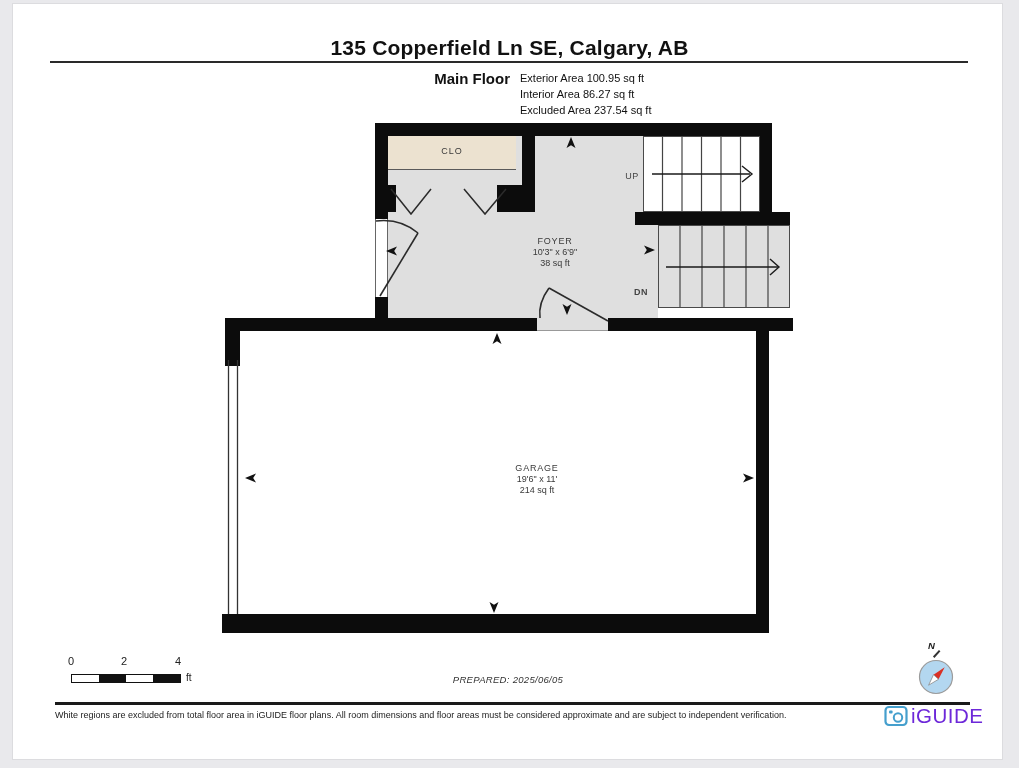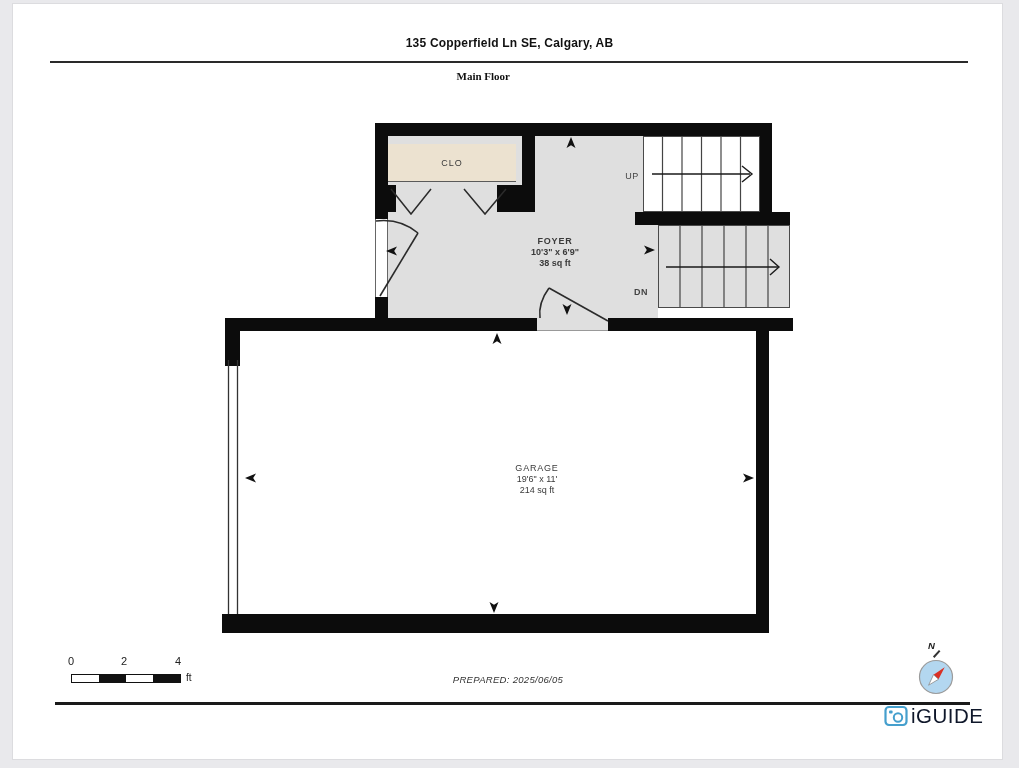--- a/index.html
+++ b/index.html
@@ -1,29 +1,29 @@
 <!DOCTYPE html>
 <html><head>
 <meta charset="utf-8">
 <style>
   html,body{margin:0;padding:0;background:#e9e9ec;}
   #app{position:relative;width:1019px;height:768px;background:#e9e9ec;overflow:hidden;
        font-family:"Liberation Sans","DejaVu Sans",sans-serif;color:#111;}
   .page{position:absolute;left:12px;top:3px;width:991px;height:757px;background:#ffffff;
         border:1px solid #dcdcdf;box-sizing:border-box;}
   .title{position:absolute;left:0;top:36px;width:1019px;text-align:center;
-         font-size:12px;font-weight:bold;letter-spacing:.2px;}
+         font-size:21px;font-weight:bold;letter-spacing:.2px;}
   .divider{position:absolute;left:50px;top:61px;width:918px;height:2px;background:#2a2a2a;}
   .floor-label{position:absolute;left:420px;top:70px;width:90px;text-align:right;
-               font-size:11px;font-weight:bold;font-family:Liberation Serif, serif;}
+               font-size:15px;font-weight:bold;}
   .floor-areas{position:absolute;left:520px;top:70px;font-size:11px;line-height:16px;}
   .wall{position:absolute;background:#0c0c0c;}
   .floor-gray{position:absolute;background:#dfdfdf;}
   .floor-white{position:absolute;background:#ffffff;}
-  .closet{position:absolute;left:388px;top:144px;width:128px;height:38px;background:#ece2d0;
+  .closet{position:absolute;left:388px;top:132px;width:128px;height:38px;background:#ece2d0;
           border-bottom:1.5px solid #5a5a5a;display:flex;align-items:center;justify-content:center;
           font-size:9px;letter-spacing:1px;color:#3a3a3a;box-sizing:border-box;}
   .stairs{position:absolute;border:1px solid #4a4a4a;box-sizing:border-box;}
   .opening-v{position:absolute;background:#ffffff;border-left:1.2px solid #666;
              border-right:1.2px solid #666;box-sizing:border-box;}
   .opening-h{position:absolute;background:#dfdfdf;border-bottom:1px solid #999;box-sizing:border-box;}
   .room-label{position:absolute;transform:translateX(-50%);text-align:center;color:#3a3a3a;
               font-size:9px;line-height:11px;white-space:nowrap;}
   .room-label .rname{letter-spacing:.8px;}
   .stair-label{position:absolute;transform:translateX(-50%);font-size:9px;color:#444;letter-spacing:.5px;}
@@ -35,31 +35,36 @@
   .unit{position:absolute;left:186px;top:672px;font-size:10px;color:#222;}
   .prepared{position:absolute;left:508px;top:674px;transform:translateX(-50%);
             font-size:9.5px;color:#333;letter-spacing:.3px;font-style:italic;}
   .north{position:absolute;left:928px;top:640px;font-size:9.5px;font-style:italic;
          font-weight:bold;color:#222;}
   .north-tick{position:absolute;left:932px;top:653px;width:9px;height:1.5px;background:#333;
               transform:rotate(-48deg);}
   .footer-line{position:absolute;left:55px;top:702px;width:915px;height:2.5px;background:#1a1a1a;}
   .disclaimer{position:absolute;left:55px;top:710px;width:820px;font-size:9px;color:#222;}
   .brand{position:absolute;left:884px;top:704px;display:flex;align-items:center;gap:3px;}
-  .brand .brand-text{font-size:20.5px;color:#0f172a;letter-spacing:.5px;}
+  .brand .brand-text{font-size:20.5px;color:#6d28d9;letter-spacing:.5px;}
 </style>
 </head>
 <body>
 
 <div id="app">
   <div class="page"></div>
 
   <div class="title">135 Copperfield Ln SE, Calgary, AB</div>
   <div class="divider"></div>
   <div class="floor-label">Main Floor</div>
+  <div class="floor-areas">
+    <div>Exterior Area 100.95 sq ft</div>
+    <div>Interior Area 86.27 sq ft</div>
+    <div>Excluded Area 237.54 sq ft</div>
+  </div>
 
   <div class="floor-gray" style="left:388px;top:136px;width:270px;height:182px;"></div>
   <div class="floor-white" style="left:240px;top:331px;width:516px;height:283px;"></div>
   <div class="stairs floor-white" style="left:643px;top:136px;width:117px;height:76px;"></div>
   <div class="stairs floor-gray" style="left:658px;top:225px;width:132px;height:83px;"></div>
   <div class="closet">
     <span>CLO</span>
   </div>
 
   <div class="wall" style="left:375px;top:123px;width:397px;height:13px;"></div>
@@ -72,21 +77,21 @@
   <div class="wall" style="left:635px;top:212px;width:155px;height:13px;"></div>
   <div class="wall" style="left:608px;top:318px;width:185px;height:13px;"></div>
   <div class="wall" style="left:225px;top:318px;width:312px;height:13px;"></div>
   <div class="wall" style="left:225px;top:318px;width:15px;height:48px;"></div>
   <div class="wall" style="left:222px;top:614px;width:546px;height:19px;"></div>
   <div class="wall" style="left:756px;top:318px;width:13px;height:315px;"></div>
 
   <div class="opening-v" style="left:375px;top:219px;width:13px;height:78px;"></div>
   <div class="opening-h" style="left:537px;top:318px;width:71px;height:13px;"></div>
 
-  <div class="room-label" style="left:555px;top:236px;font-weight:bold;">
+  <div class="room-label" style="left:555px;top:236px;">
     <div class="rname">FOYER</div>
     <div class="rdim">10'3" x 6'9"</div>
     <div class="rdim">38 sq ft</div>
   </div>
   <div class="room-label" style="left:497px;top:463px;margin-left:40px;">
     <div class="rname">GARAGE</div>
     <div class="rdim">19'6" x 11'</div>
     <div class="rdim">214 sq ft</div>
   </div>
   <div class="stair-label" style="left:622px;top:171px;margin-left:10px;">UP</div>
@@ -165,20 +170,21 @@
 
   <svg class="overlay" style="left:916px;top:657px;" width="40" height="40" viewBox="0 0 40 40">
     <circle cx="20" cy="20" r="16.5" fill="#b3d7f0" stroke="#9b9b9b" stroke-width="1.2"></circle>
     <polygon points="28.7,10.3 22.5,22.3 17.5,17.7" fill="#d93025"></polygon>
     <polygon points="12.6,28.2 22.5,22.3 17.5,17.7" fill="#ffffff" stroke="#8a8a8a" stroke-width="0.8"></polygon>
   </svg>
   <div class="north">N</div>
   <div class="north-tick"></div>
 
   <div class="footer-line"></div>
+  <div class="disclaimer">White regions are excluded from total floor area in iGUIDE floor plans. All room dimensions and floor areas must be considered approximate and are subject to independent verification.</div>
   <div class="brand">
     <svg width="24" height="22" viewBox="0 0 24 22">
       <rect x="1.5" y="2" width="21" height="18" rx="3.5" fill="none" stroke="#459fcd" stroke-width="2.2"></rect>
       <circle cx="14" cy="12.5" r="4.2" fill="none" stroke="#459fcd" stroke-width="2"></circle>
       <rect x="5" y="5.5" width="3.6" height="3" rx="1" fill="#459fcd"></rect>
     </svg>
     <span class="brand-text">iGUIDE</span>
   </div>
 </div>
 

